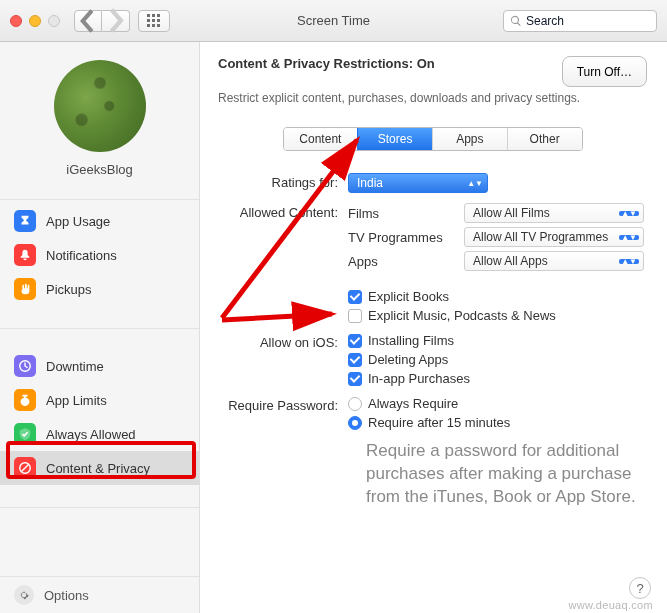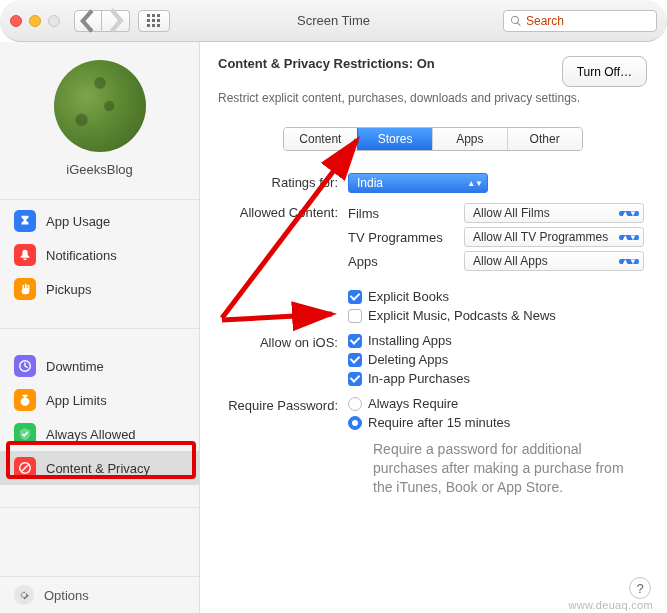--- a/index.html
+++ b/index.html
@@ -1,32 +1,32 @@
 <!DOCTYPE html>
 <html><head>
 <meta charset="utf-8">
 <style>
   * { box-sizing: border-box; margin: 0; padding: 0; font-family: -apple-system, "Helvetica Neue", Arial, sans-serif; }
   body { width: 667px; height: 613px; background: #fff; overflow: hidden; position: relative; }
 
   
-  .titlebar { height: 42px; border-bottom: 1px solid #c8c8c8; background: linear-gradient(#f6f6f6,#e8e8e8); display: flex; align-items: center; padding: 12px 10px; position: relative; border-radius: 21px; }
+  .titlebar { height: 42px; border-bottom: 1px solid #c8c8c8; background: linear-gradient(#f6f6f6,#e8e8e8); display: flex; align-items: center; padding: 12px 10px; position: relative; }
   .traffic { display: flex; gap: 7px; }
   .dot { width: 12px; height: 12px; border-radius: 50%; }
   .dot.red { background:#ff5f57; border:1px solid #e24640; }
   .dot.yellow { background:#febc2e; border:1px solid #dea024; }
   .dot.green { background:#53c840; border:0.5px solid #c8c8c8; background:#e6e6e6; }
   .navbtn-group { display:flex; margin-left:14px; }
   .navbtn { width:28px; height:22px; background:linear-gradient(#fff,#f1f1f1); border:1px solid #c0c0c0; display:flex; align-items:center; justify-content:center; font-size:12px; color:#9a9a9a; }
   .navbtn:first-child { border-radius:4px 0 0 4px; }
   .navbtn:last-child  { border-radius:0 4px 4px 0; border-left:none; color:#d0d0d0; }
   .gridbtn { width:32px; height:22px; background:linear-gradient(#fff,#f1f1f1); border:1px solid #c0c0c0; border-radius:4px; margin-left:8px; display:flex; align-items:center; justify-content:center; }
   .gridbtn svg { width:14px; height:14px; }
   .title { position:absolute; left:50%; transform:translateX(-50%); font-size:13px; color:#4a4a4a; }
-  .search { margin-left:auto; width:154px; height:22px; background:#fff; border:1px solid #c0c0c0; border-radius:4px; display:flex; align-items:center; padding:0 6px; color:#c2410c; font-size:12px; gap:4px; }
+  .search { margin-left:auto; width:154px; height:22px; background:#fff; border:1px solid #c0c0c0; border-radius:4px; display:flex; align-items:center; padding:0 6px; color:#0f172a; font-size:12px; gap:4px; }
   .search svg { width:12px; height:12px; fill:#9a9a9a; flex:none; }
 
   
   .content { display:flex; height:calc(100% - 42px); }
   .sidebar { width:200px; background:#f6f5f5; border-right:1px solid #dedede; display:flex; flex-direction:column; }
   .profile { display:flex; flex-direction:column; align-items:center; padding:18px 12px 14px; }
   .avatar { width:92px; height:92px; border-radius:50%; background: radial-gradient(circle at 35% 40%, #7da64a 0%, #5f8a34 40%, #3d6520 100%); position:relative; overflow:hidden; }
   .avatar::after { content:""; position:absolute; inset:0; background: radial-gradient(circle at 60% 50%, rgba(0,0,0,.25) 6%, transparent 8%), radial-gradient(circle at 30% 65%, rgba(0,0,0,.25) 6%, transparent 8%), radial-gradient(circle at 50% 25%, rgba(0,0,0,.25) 6%, transparent 8%); }
   .username { margin-top:10px; font-size:13px; color:#4a4a4a; }
 
@@ -68,21 +68,21 @@
   .select { height:20px; background:linear-gradient(#5aa5ff,#2a78ea); border:1px solid #2a78ea; border-radius:3px; color:#fff; font-size:12px; display:flex; align-items:center; justify-content:space-between; padding:0 4px 0 8px; min-width:120px; }
   .select .arrows { display:flex; flex-direction:column; line-height:5px; font-size:8px; }
   .select.white { background:linear-gradient(#fff,#f5f5f5); border-color:#cfcfcf; color:#333; }
   .select.white .cap { background:#2f7bf6; color:#fff; border-radius:2px; padding:0 2px; margin-left:6px; }
   .check { width:14px; height:14px; border:1px solid #b8b8b8; border-radius:3px; display:inline-flex; align-items:center; justify-content:center; background:#fff; }
   .check.on { background:#2f7bf6; border-color:#2f7bf6; }
   .check.on::after { content:""; width:4px; height:7px; border:solid #fff; border-width:0 2px 2px 0; transform:translateY(-1px) rotate(45deg); }
   .radio { width:14px; height:14px; border:1px solid #b8b8b8; border-radius:50%; display:inline-block; position:relative; background:#fff; }
   .radio.on { border-color:#2f7bf6; background:#2f7bf6; }
   .radio.on::after { content:""; position:absolute; inset:3px; background:#fff; border-radius:50%; }
-  .hint { font-size:14px; color:#8a8a8a; margin:6px 0 0 25px; max-width:270px; line-height:1.35; }
+  .hint { font-size:17px; color:#8a8a8a; margin:6px 0 0 18px; max-width:270px; line-height:1.35; }
 
   .helpbtn { position:absolute; right:16px; bottom:14px; width:22px; height:22px; border-radius:50%; border:1px solid #c6c6c6; background:#fff; color:#666; font-size:13px; display:flex; align-items:center; justify-content:center; }
 
   
   .annot-box { position:absolute; border:4px solid #e20000; border-radius:4px; pointer-events:none; }
   .annot-box.a1 { left:6px; top:441px; width:190px; height:38px; }
   .arrow { position:absolute; pointer-events:none; }
   .watermark { position:absolute; right:14px; bottom:2px; font-size:11px; color:#b9b9b9; letter-spacing:.3px; }
 </style>
 </head>
@@ -271,21 +271,21 @@
             <span>Explicit Music, Podcasts &amp; News</span>
           </label>
         </div>
       </div>
 
       <div class="row">
         <div class="label">Allow on iOS:</div>
         <div class="values">
           <label class="inline">
             <span class="check on"></span>
-            <span>Installing Apps</span>
+            <span>Installing Films</span>
           </label>
           <label class="inline">
             <span class="check on"></span>
             <span>Deleting Apps</span>
           </label>
           <label class="inline">
             <span class="check on"></span>
             <span>In-app Purchases</span>
           </label>
         </div>

